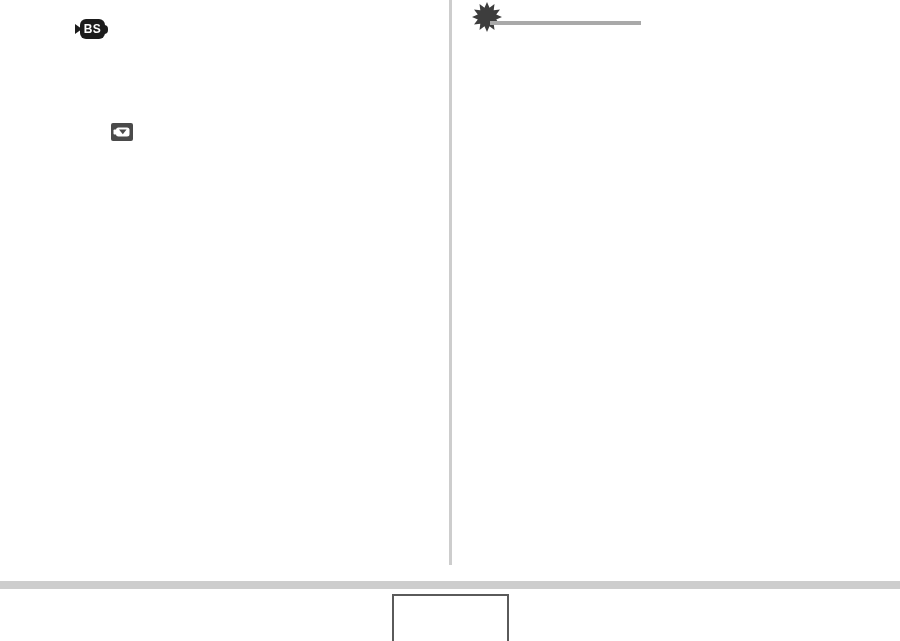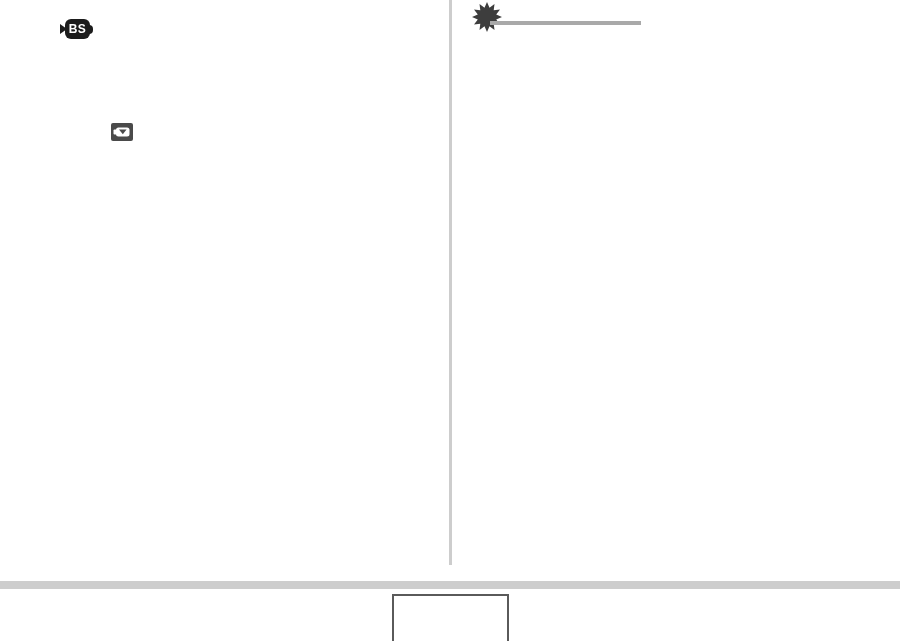--- a/index.html
+++ b/index.html
@@ -9,21 +9,21 @@
   }
   .page {
     position: relative;
     width: 900px;
     height: 641px;
     background: #ffffff;
     overflow: hidden;
   }
 
   
-  .bs-icon { position: absolute; left: 60px; top: 19px; width: 33px; height: 21px; }
+  .bs-icon { position: absolute; left: 75px; top: 19px; width: 33px; height: 21px; }
   .bs-tri {
     position: absolute; left: 0; top: 5px; width: 0; height: 0;
     border-left: 7px solid #1c1c1c;
     border-top: 5px solid transparent;
     border-bottom: 5px solid transparent;
   }
   .bs-box {
     position: absolute; left: 5px; top: 0; width: 25px; height: 20px;
     background: #1c1c1c; border-radius: 6px;
     color: #ffffff; font-weight: bold; font-size: 12px; line-height: 20px;

